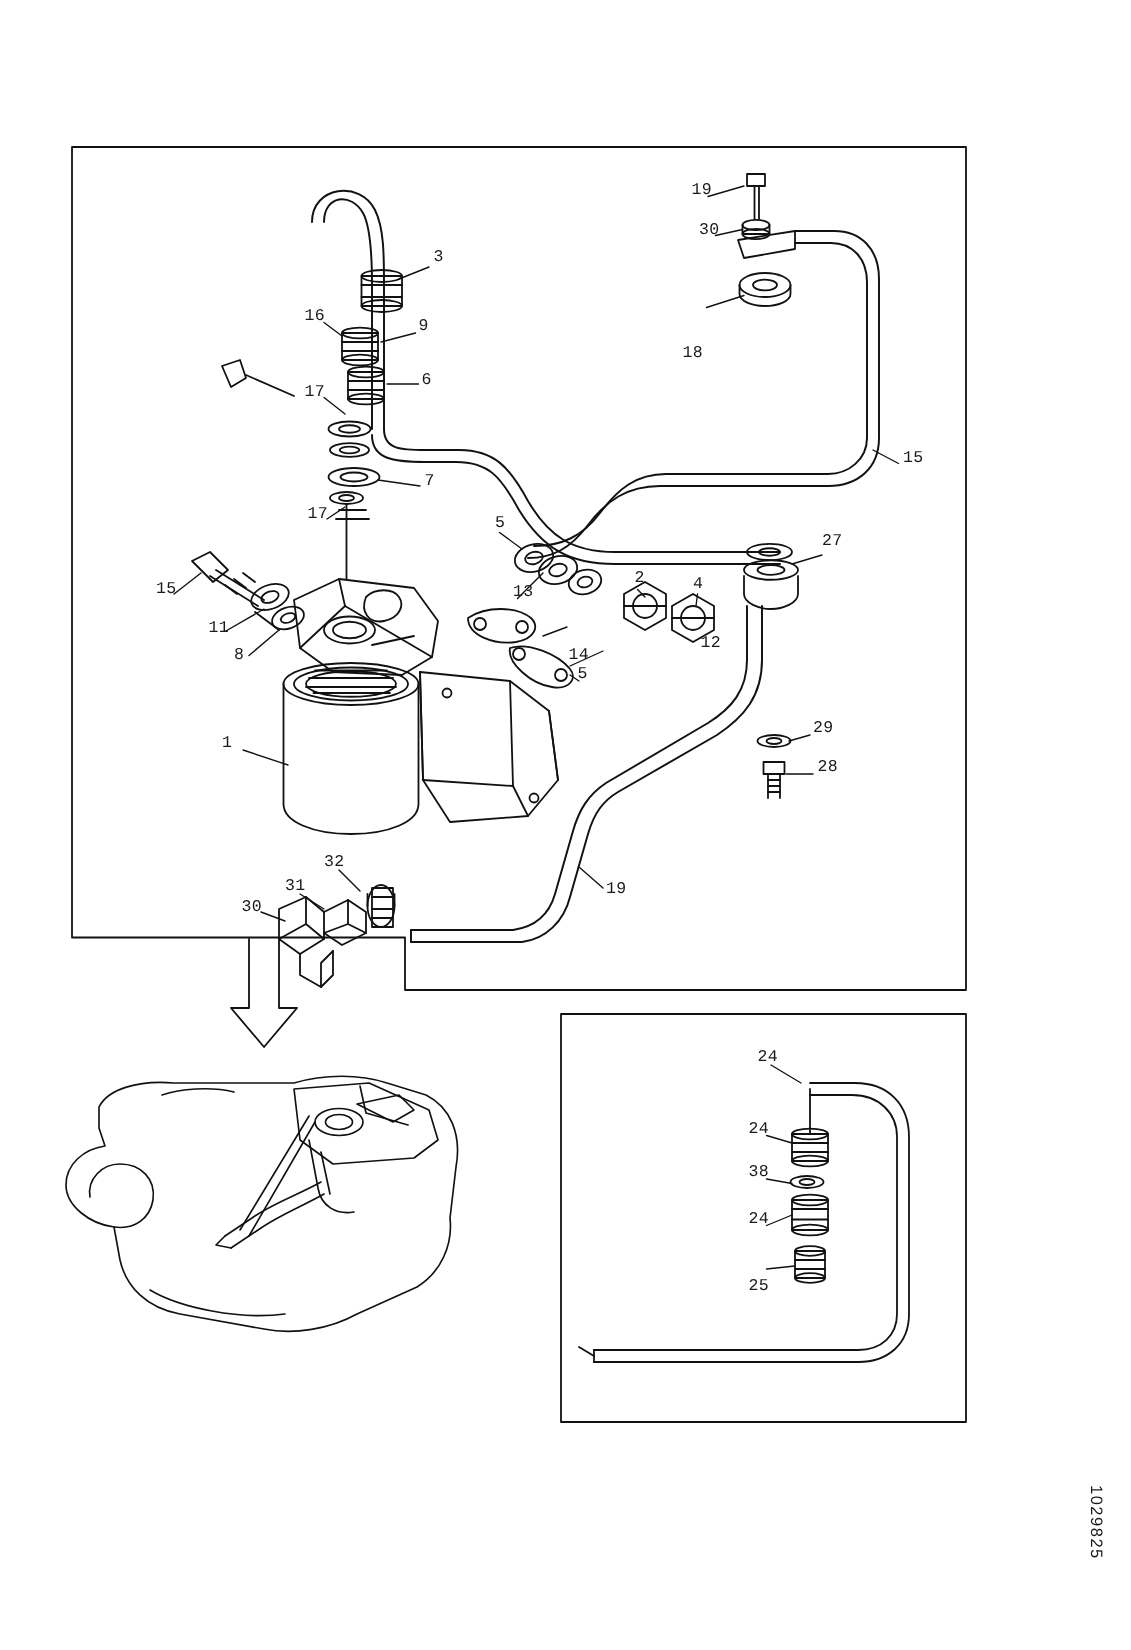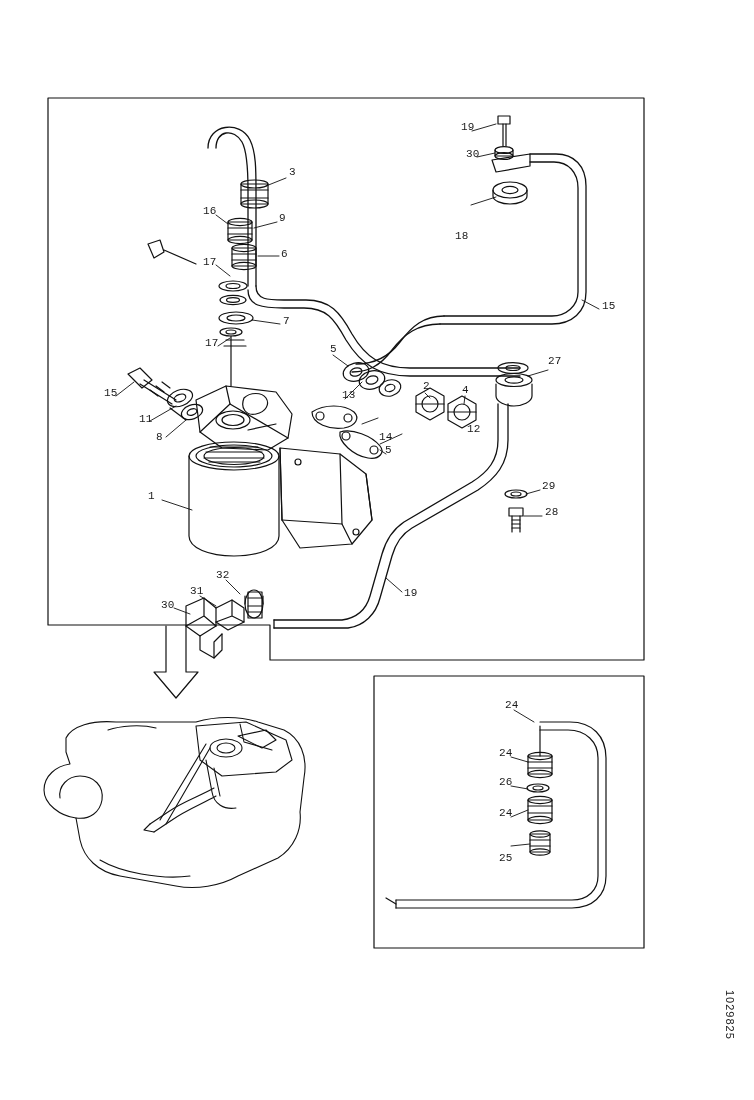--- a/index.html
+++ b/index.html
@@ -349,19 +349,19 @@
   <span class="callout" style="left:385px; top:444px;">5</span>
   <span class="callout" style="left:542px; top:480px;">29</span>
   <span class="callout" style="left:545px; top:506px;">28</span>
   <span class="callout" style="left:148px; top:490px;">1</span>
   <span class="callout" style="left:404px; top:587px;">19</span>
   <span class="callout" style="left:216px; top:569px;">32</span>
   <span class="callout" style="left:190px; top:585px;">31</span>
   <span class="callout" style="left:161px; top:599px;">30</span>
   <span class="callout" style="left:505px; top:699px;">24</span>
   <span class="callout" style="left:499px; top:747px;">24</span>
-  <span class="callout" style="left:499px; top:776px;">26</span>
+  <span class="callout" style="left:499px; top:776px;">38</span>
   <span class="callout" style="left:499px; top:807px;">24</span>
   <span class="callout" style="left:499px; top:836px;margin-top:16px;">25</span>
 
   <span class="figcode">1029825</span>
 
 </div>
 
 </body></html>

